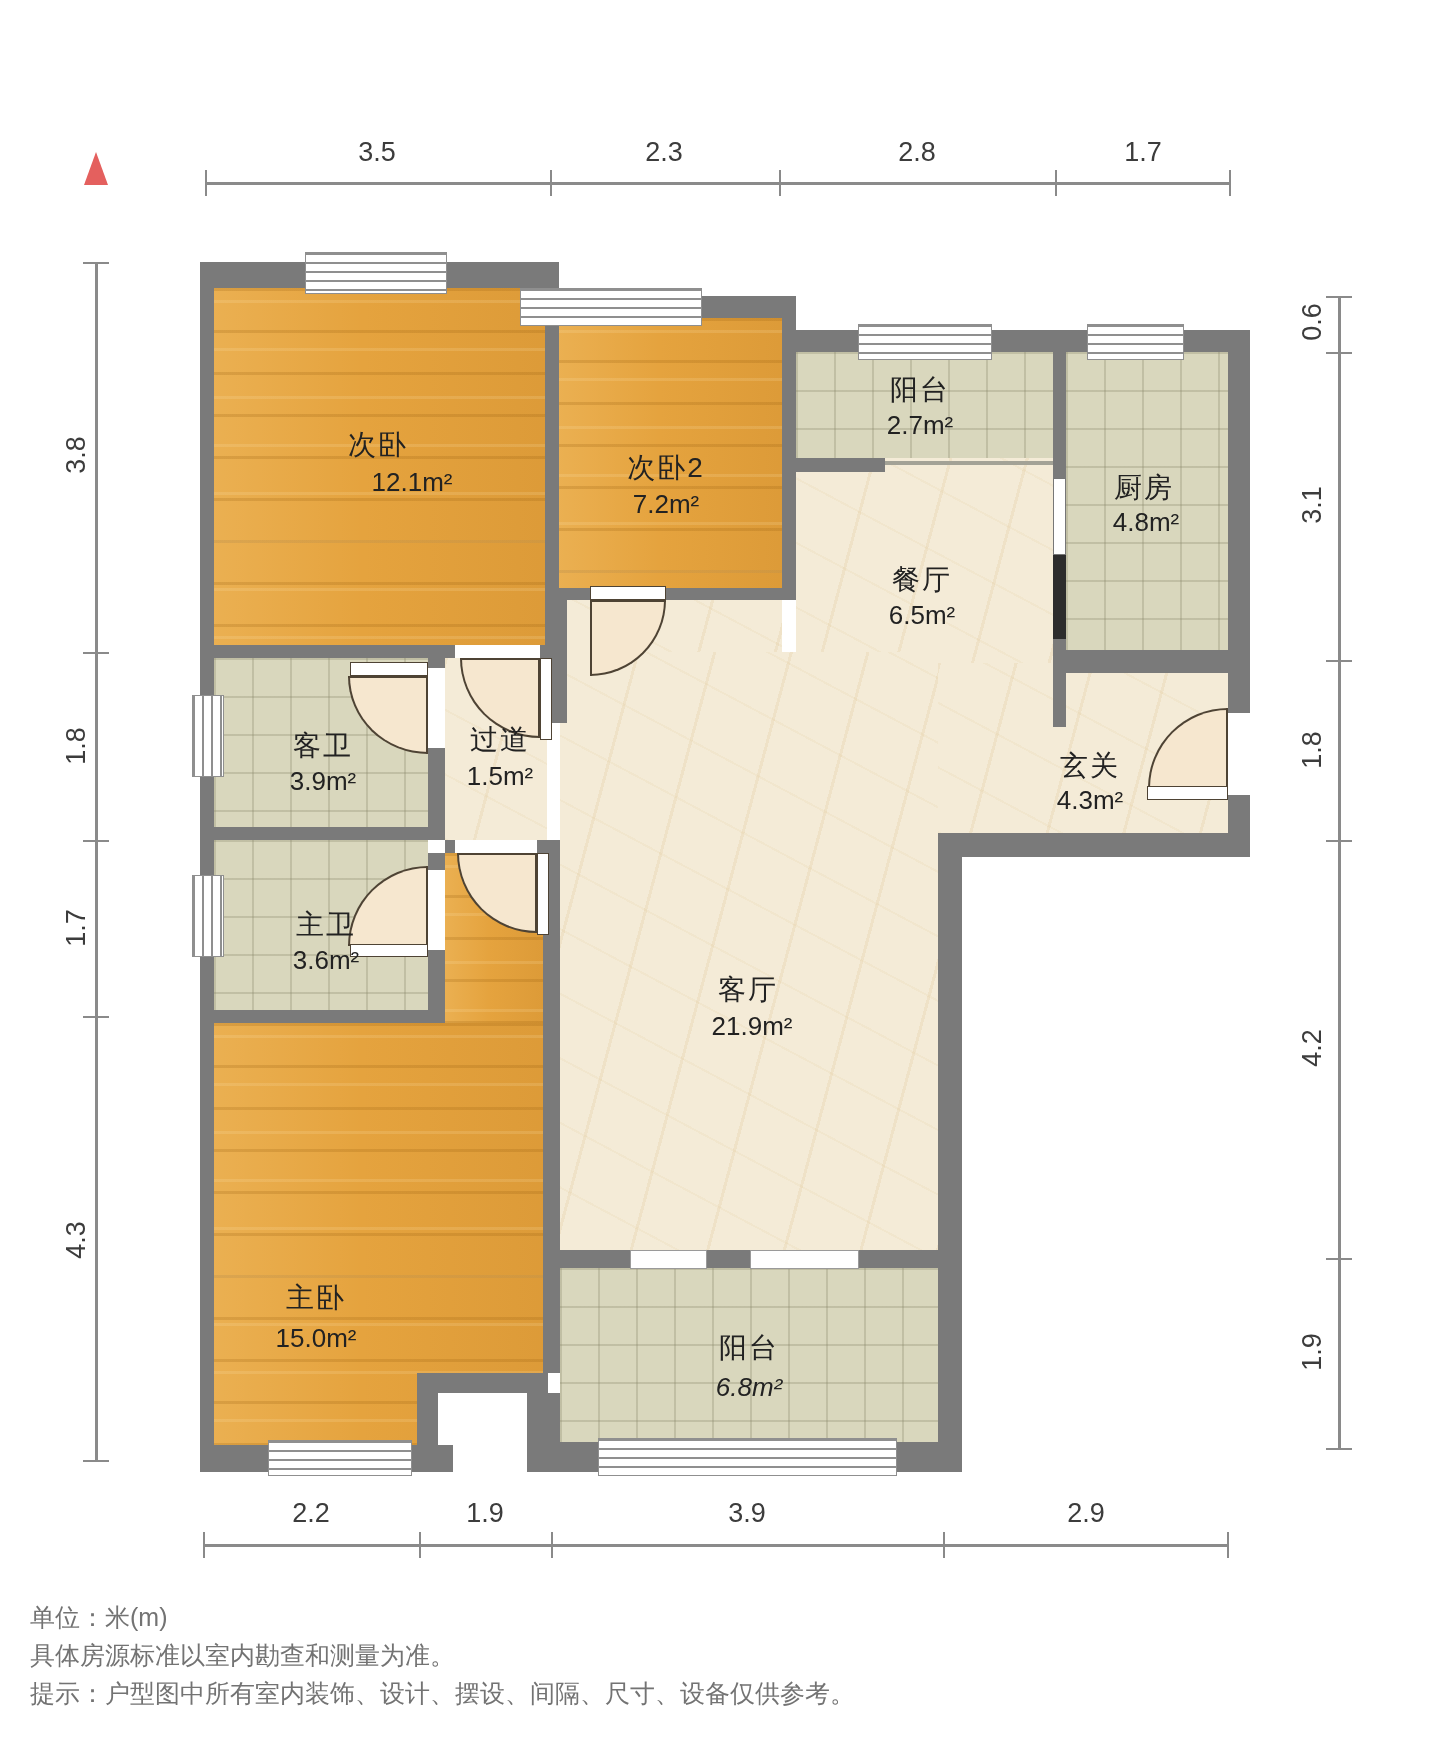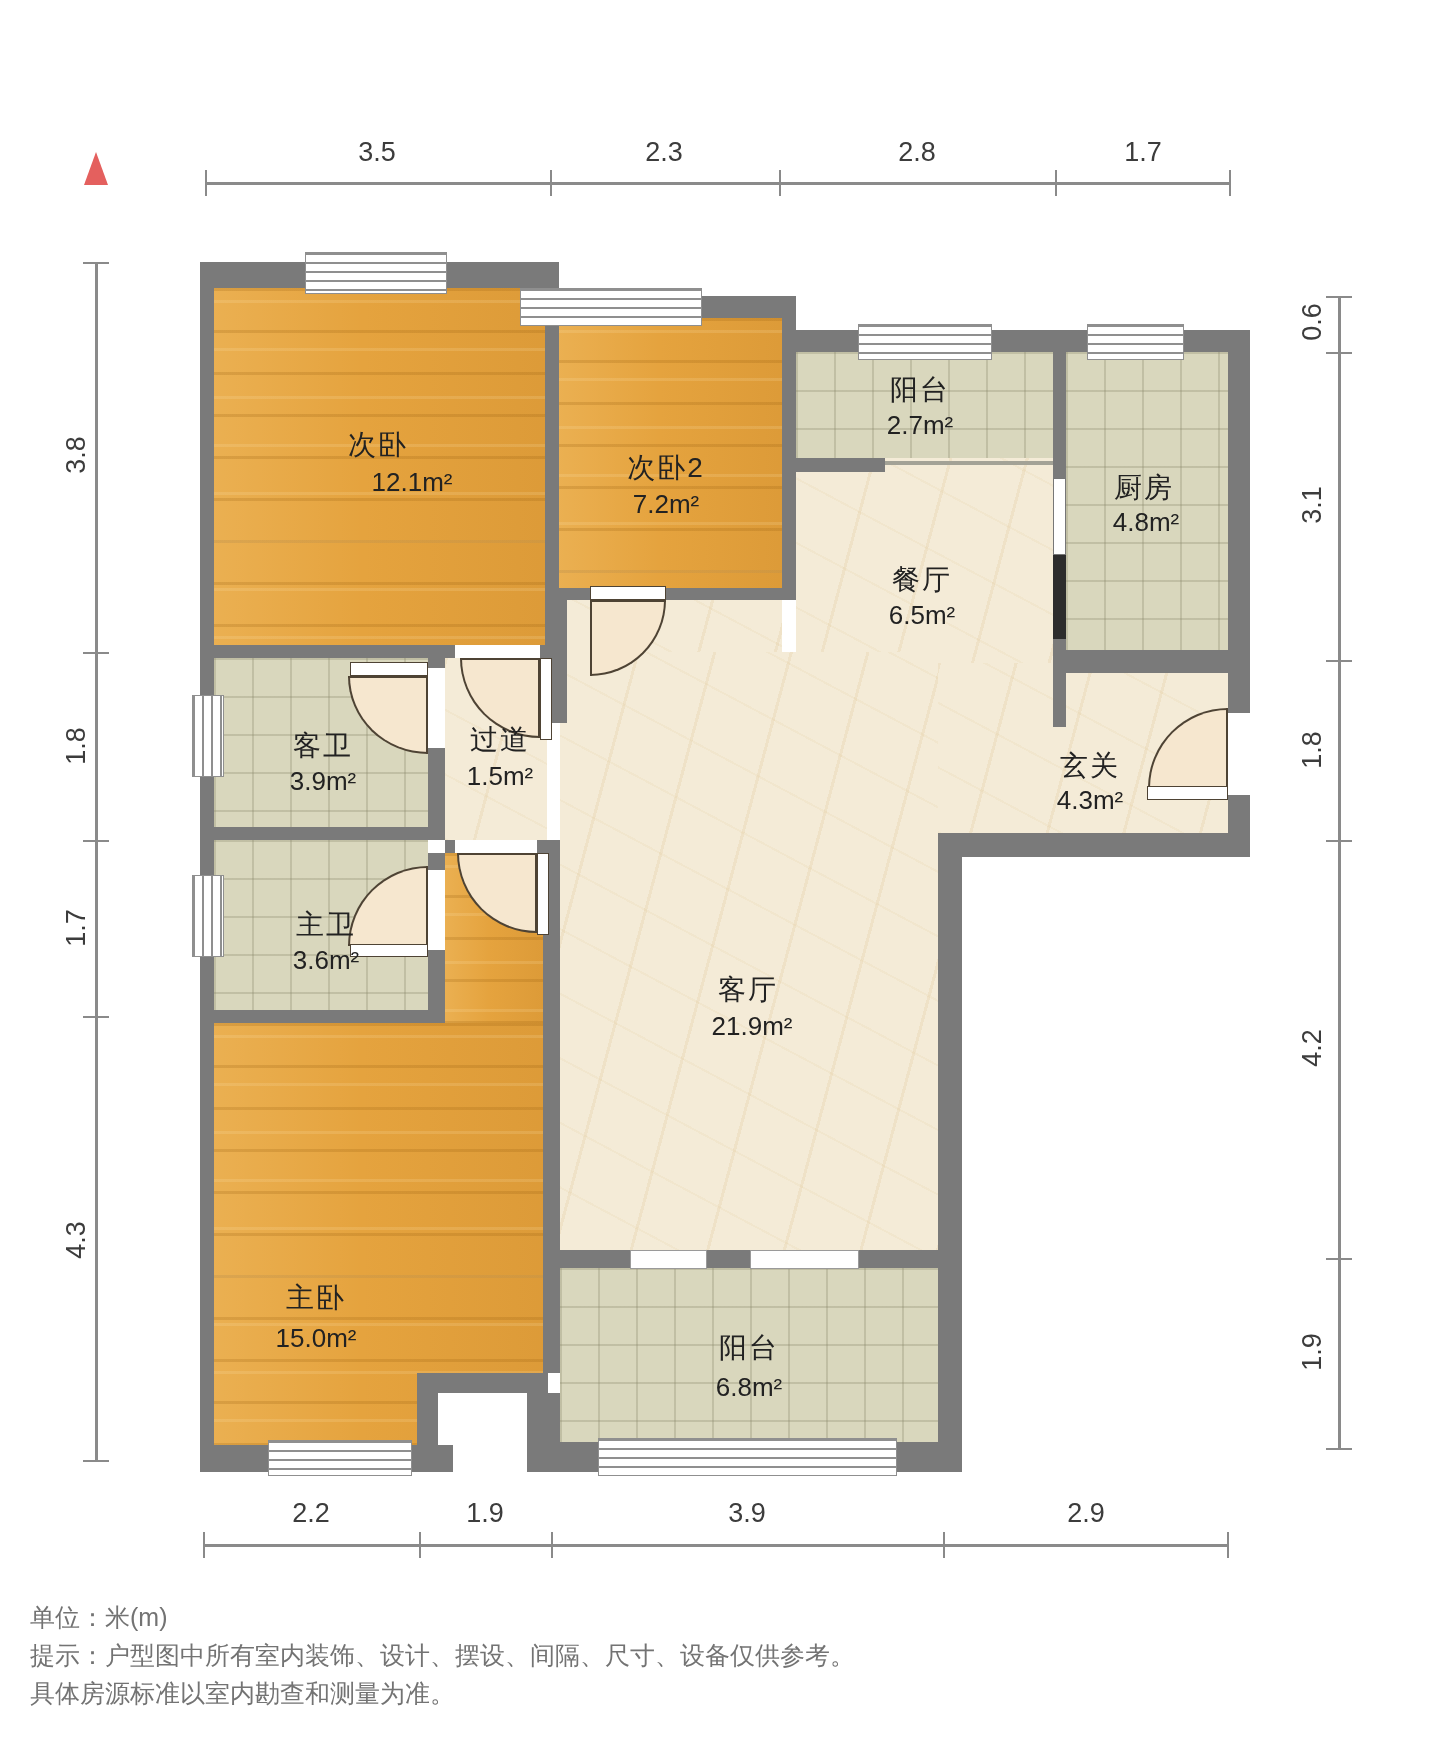--- a/index.html
+++ b/index.html
@@ -151,21 +151,21 @@
   <div class="rarea" style="left:500px;top:776px;">1.5m²</div>
   <div class="rname" style="left:1090px;top:766px;">玄关</div>
   <div class="rarea" style="left:1090px;top:800px;">4.3m²</div>
   <div class="rname" style="left:326px;top:925px;">主卫</div>
   <div class="rarea" style="left:326px;top:960px;">3.6m²</div>
   <div class="rname" style="left:748px;top:990px;">客厅</div>
   <div class="rarea" style="left:752px;top:1026px;">21.9m²</div>
   <div class="rname" style="left:316px;top:1298px;">主卧</div>
   <div class="rarea" style="left:316px;top:1338px;">15.0m²</div>
   <div class="rname" style="left:749px;top:1348px;">阳台</div>
-  <div class="rarea" style="left:749px;top:1387px;">6.8m²</div>
+  <div class="rarea" style="left:749px;top:1387px;font-style:italic;">6.8m²</div>
 
   <div class="north" style="left:84px;top:152px;"></div>
 
   <div class="dline" style="left:205px;top:182px;width:1026px;height:3px;"></div>
   <div class="tickv" style="left:205px;top:170px;"></div>
   <div class="tickv" style="left:550px;top:170px;"></div>
   <div class="tickv" style="left:779px;top:170px;"></div>
   <div class="tickv" style="left:1055px;top:170px;"></div>
   <div class="tickv" style="left:1229px;top:170px;"></div>
   <div class="dim" style="left:377px;top:152px;">3.5</div>
@@ -203,17 +203,17 @@
   <div class="tickv" style="left:551px;top:1532px;"></div>
   <div class="tickv" style="left:943px;top:1532px;"></div>
   <div class="tickv" style="left:1227px;top:1532px;"></div>
   <div class="dim" style="left:311px;top:1513px;">2.2</div>
   <div class="dim" style="left:485px;top:1513px;">1.9</div>
   <div class="dim" style="left:747px;top:1513px;">3.9</div>
   <div class="dim" style="left:1086px;top:1513px;">2.9</div>
 
   <div class="footer">
     <p>单位：米(m)</p>
+    <p>具体房源标准以室内勘查和测量为准。</p>
     <p>提示：户型图中所有室内装饰、设计、摆设、间隔、尺寸、设备仅供参考。</p>
-    <p>具体房源标准以室内勘查和测量为准。</p>
   </div>
 
 </div>
 
 </body></html>

